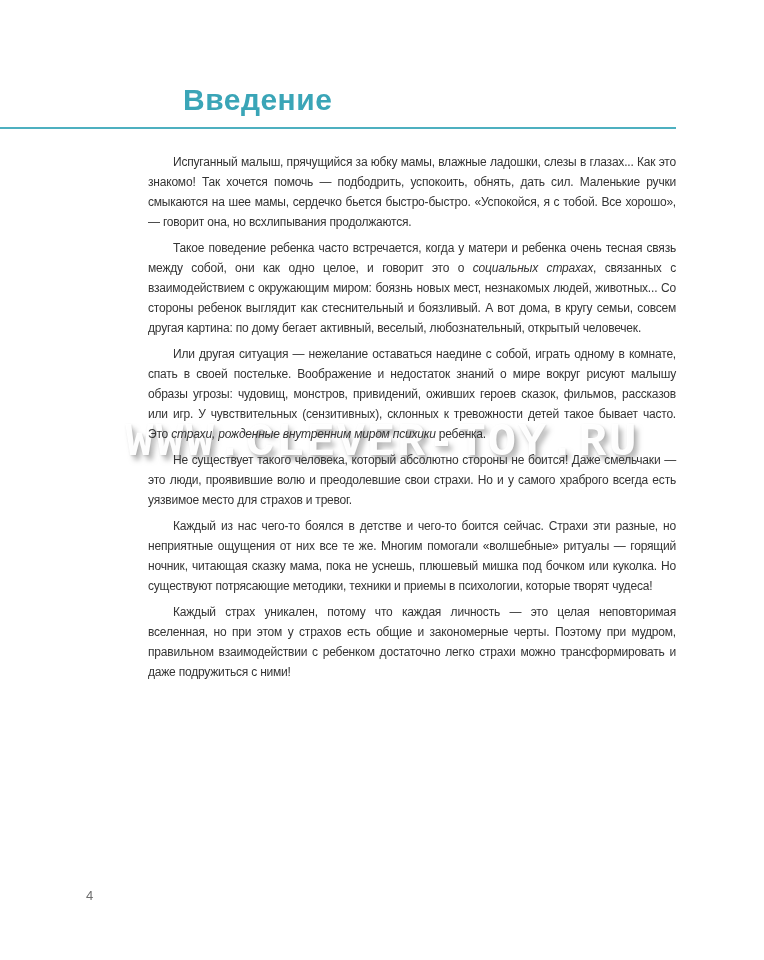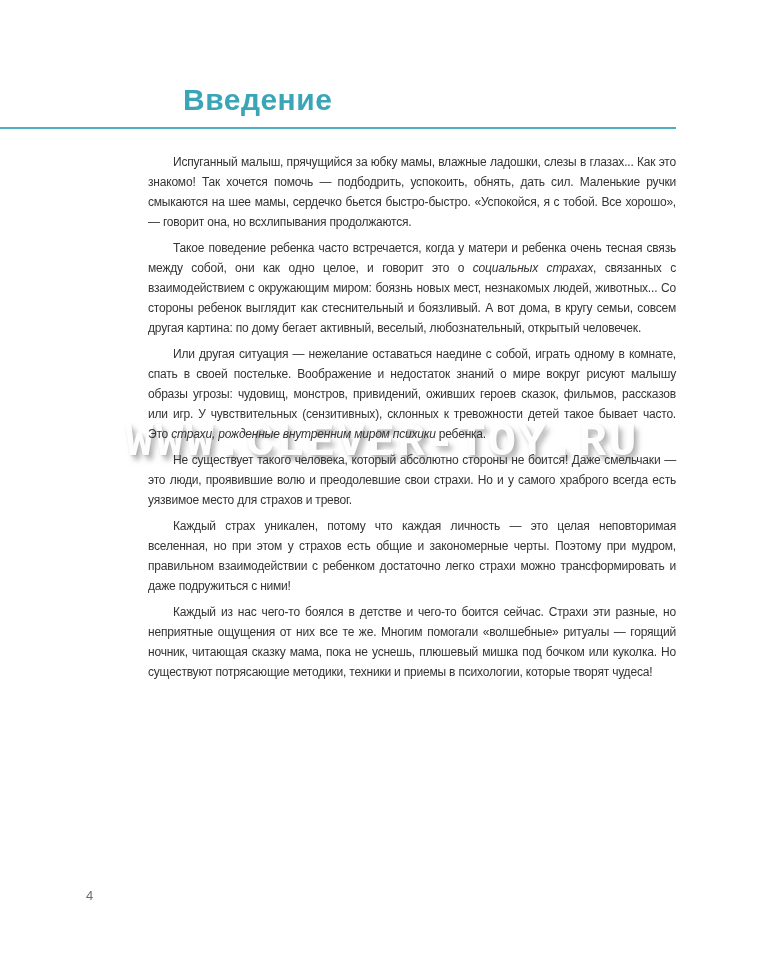--- a/index.html
+++ b/index.html
@@ -75,17 +75,17 @@
 
 <div class="page">
   <h1 class="page-title">Введение</h1>
   <div class="title-divider"></div>
   <div class="watermark">WWW.CLEVER-TOY.RU</div>
   <section class="body-text">
       <p><span>Испуганный малыш, прячущийся за юбку мамы, влажные ладошки, слезы в глазах... Как это знакомо! Так хочется помочь — подбодрить, успокоить, обнять, дать сил. Маленькие ручки смыкаются на шее мамы, сердечко бьется быстро-быстро. «Успокойся, я с тобой. Все хорошо», — говорит она, но всхлипывания продолжаются.</span></p>
       <p><span>Такое поведение ребенка часто встречается, когда у матери и ребенка очень тесная связь между собой, они как одно целое, и говорит это о </span><em>социальных страхах</em><span>, связанных с взаимодействием с окружающим миром: боязнь новых мест, незнакомых людей, животных... Со стороны ребенок выглядит как стеснительный и боязливый. А вот дома, в кругу семьи, совсем другая картина: по дому бегает активный, веселый, любознательный, открытый человечек.</span></p>
       <p><span>Или другая ситуация — нежелание оставаться наедине с собой, играть одному в комнате, спать в своей постельке. Воображение и недостаток знаний о мире вокруг рисуют малышу образы угрозы: чудовищ, монстров, привидений, оживших героев сказок, фильмов, рассказов или игр. У чувствительных (сензитивных), склонных к тревожности детей такое бывает часто. Это </span><em>страхи, рожденные внутренним миром психики</em><span> ребенка.</span></p>
       <p><span>Не существует такого человека, который абсолютно стороны не боится! Даже смельчаки — это люди, проявившие волю и преодолевшие свои страхи. Но и у самого храброго всегда есть уязвимое место для страхов и тревог.</span></p>
+      <p><span>Каждый из нас чего-то боялся в детстве и чего-то боится сейчас. Страхи эти разные, но неприятные ощущения от них все те же. Многим помогали «волшебные» ритуалы — горящий ночник, читающая сказку мама, пока не уснешь, плюшевый мишка под бочком или куколка. Но существуют потрясающие методики, техники и приемы в психологии, которые творят чудеса!</span></p>
       <p><span>Каждый страх уникален, потому что каждая личность — это целая неповторимая вселенная, но при этом у страхов есть общие и закономерные черты. Поэтому при мудром, правильном взаимодействии с ребенком достаточно легко страхи можно трансформировать и даже подружиться с ними!</span></p>
-      <p><span>Каждый из нас чего-то боялся в детстве и чего-то боится сейчас. Страхи эти разные, но неприятные ощущения от них все те же. Многим помогали «волшебные» ритуалы — горящий ночник, читающая сказку мама, пока не уснешь, плюшевый мишка под бочком или куколка. Но существуют потрясающие методики, техники и приемы в психологии, которые творят чудеса!</span></p>
     </section>
   <span class="page-number">4</span>
 </div>
 
 </body></html>

